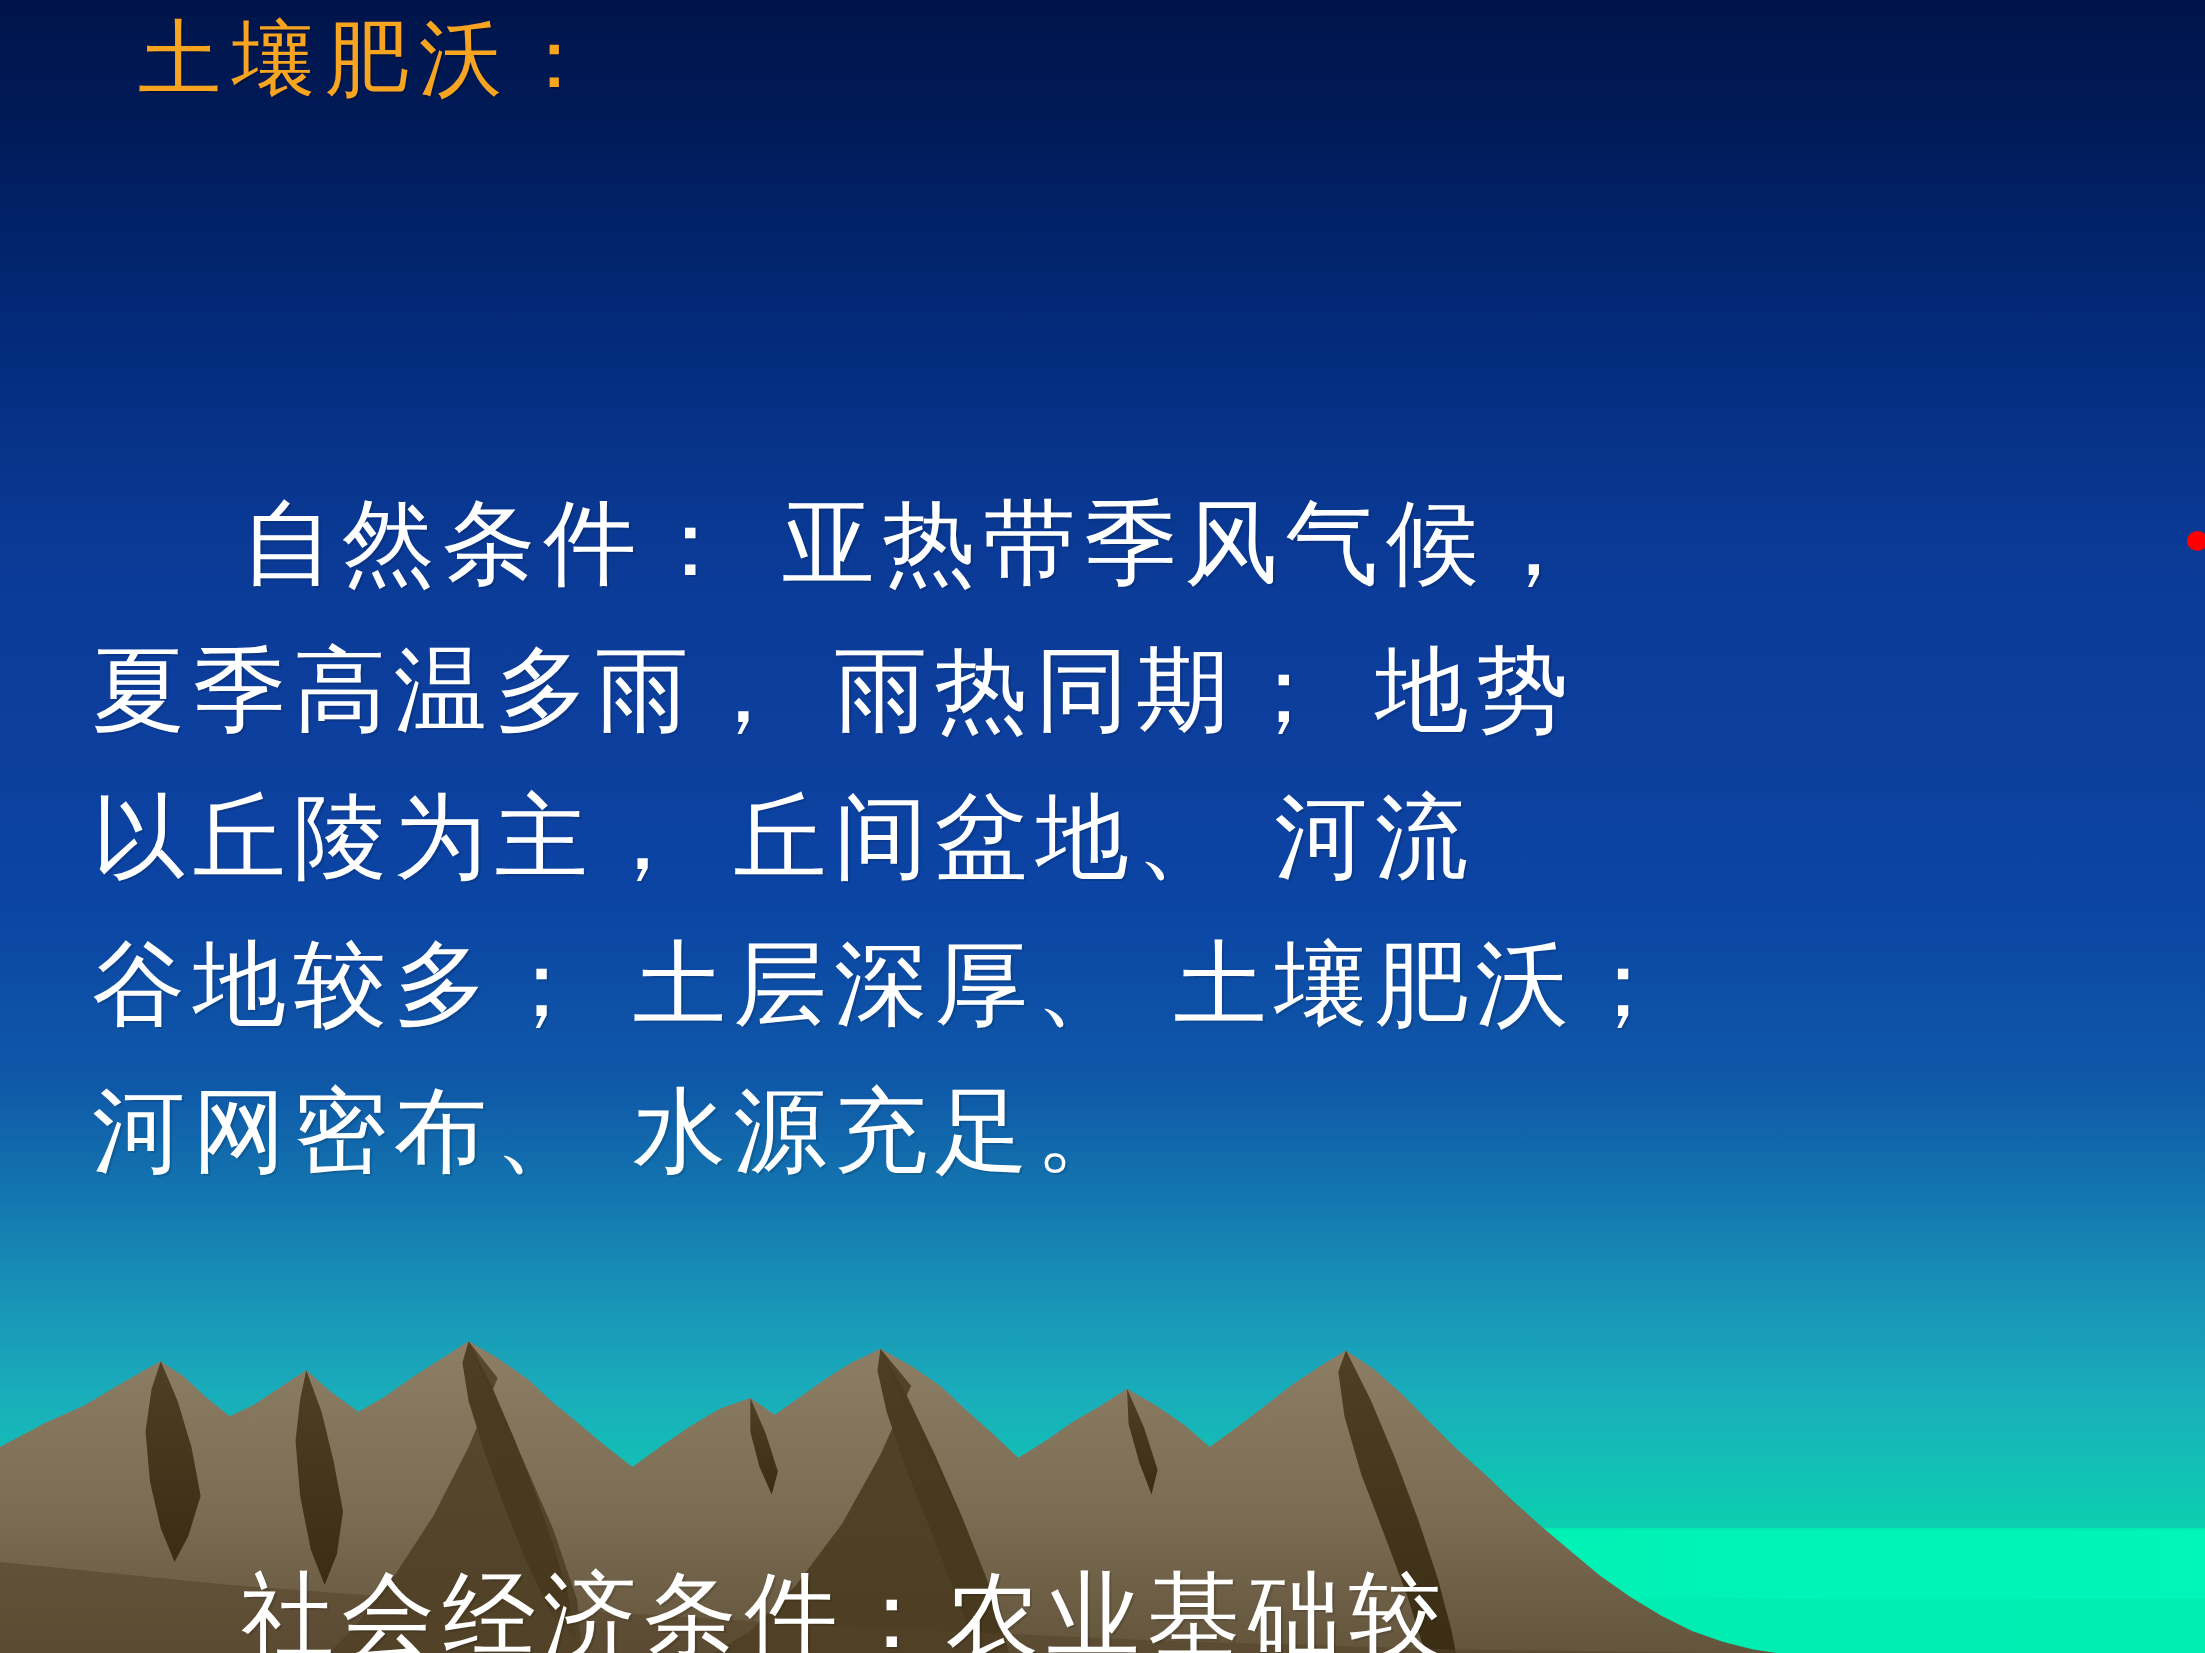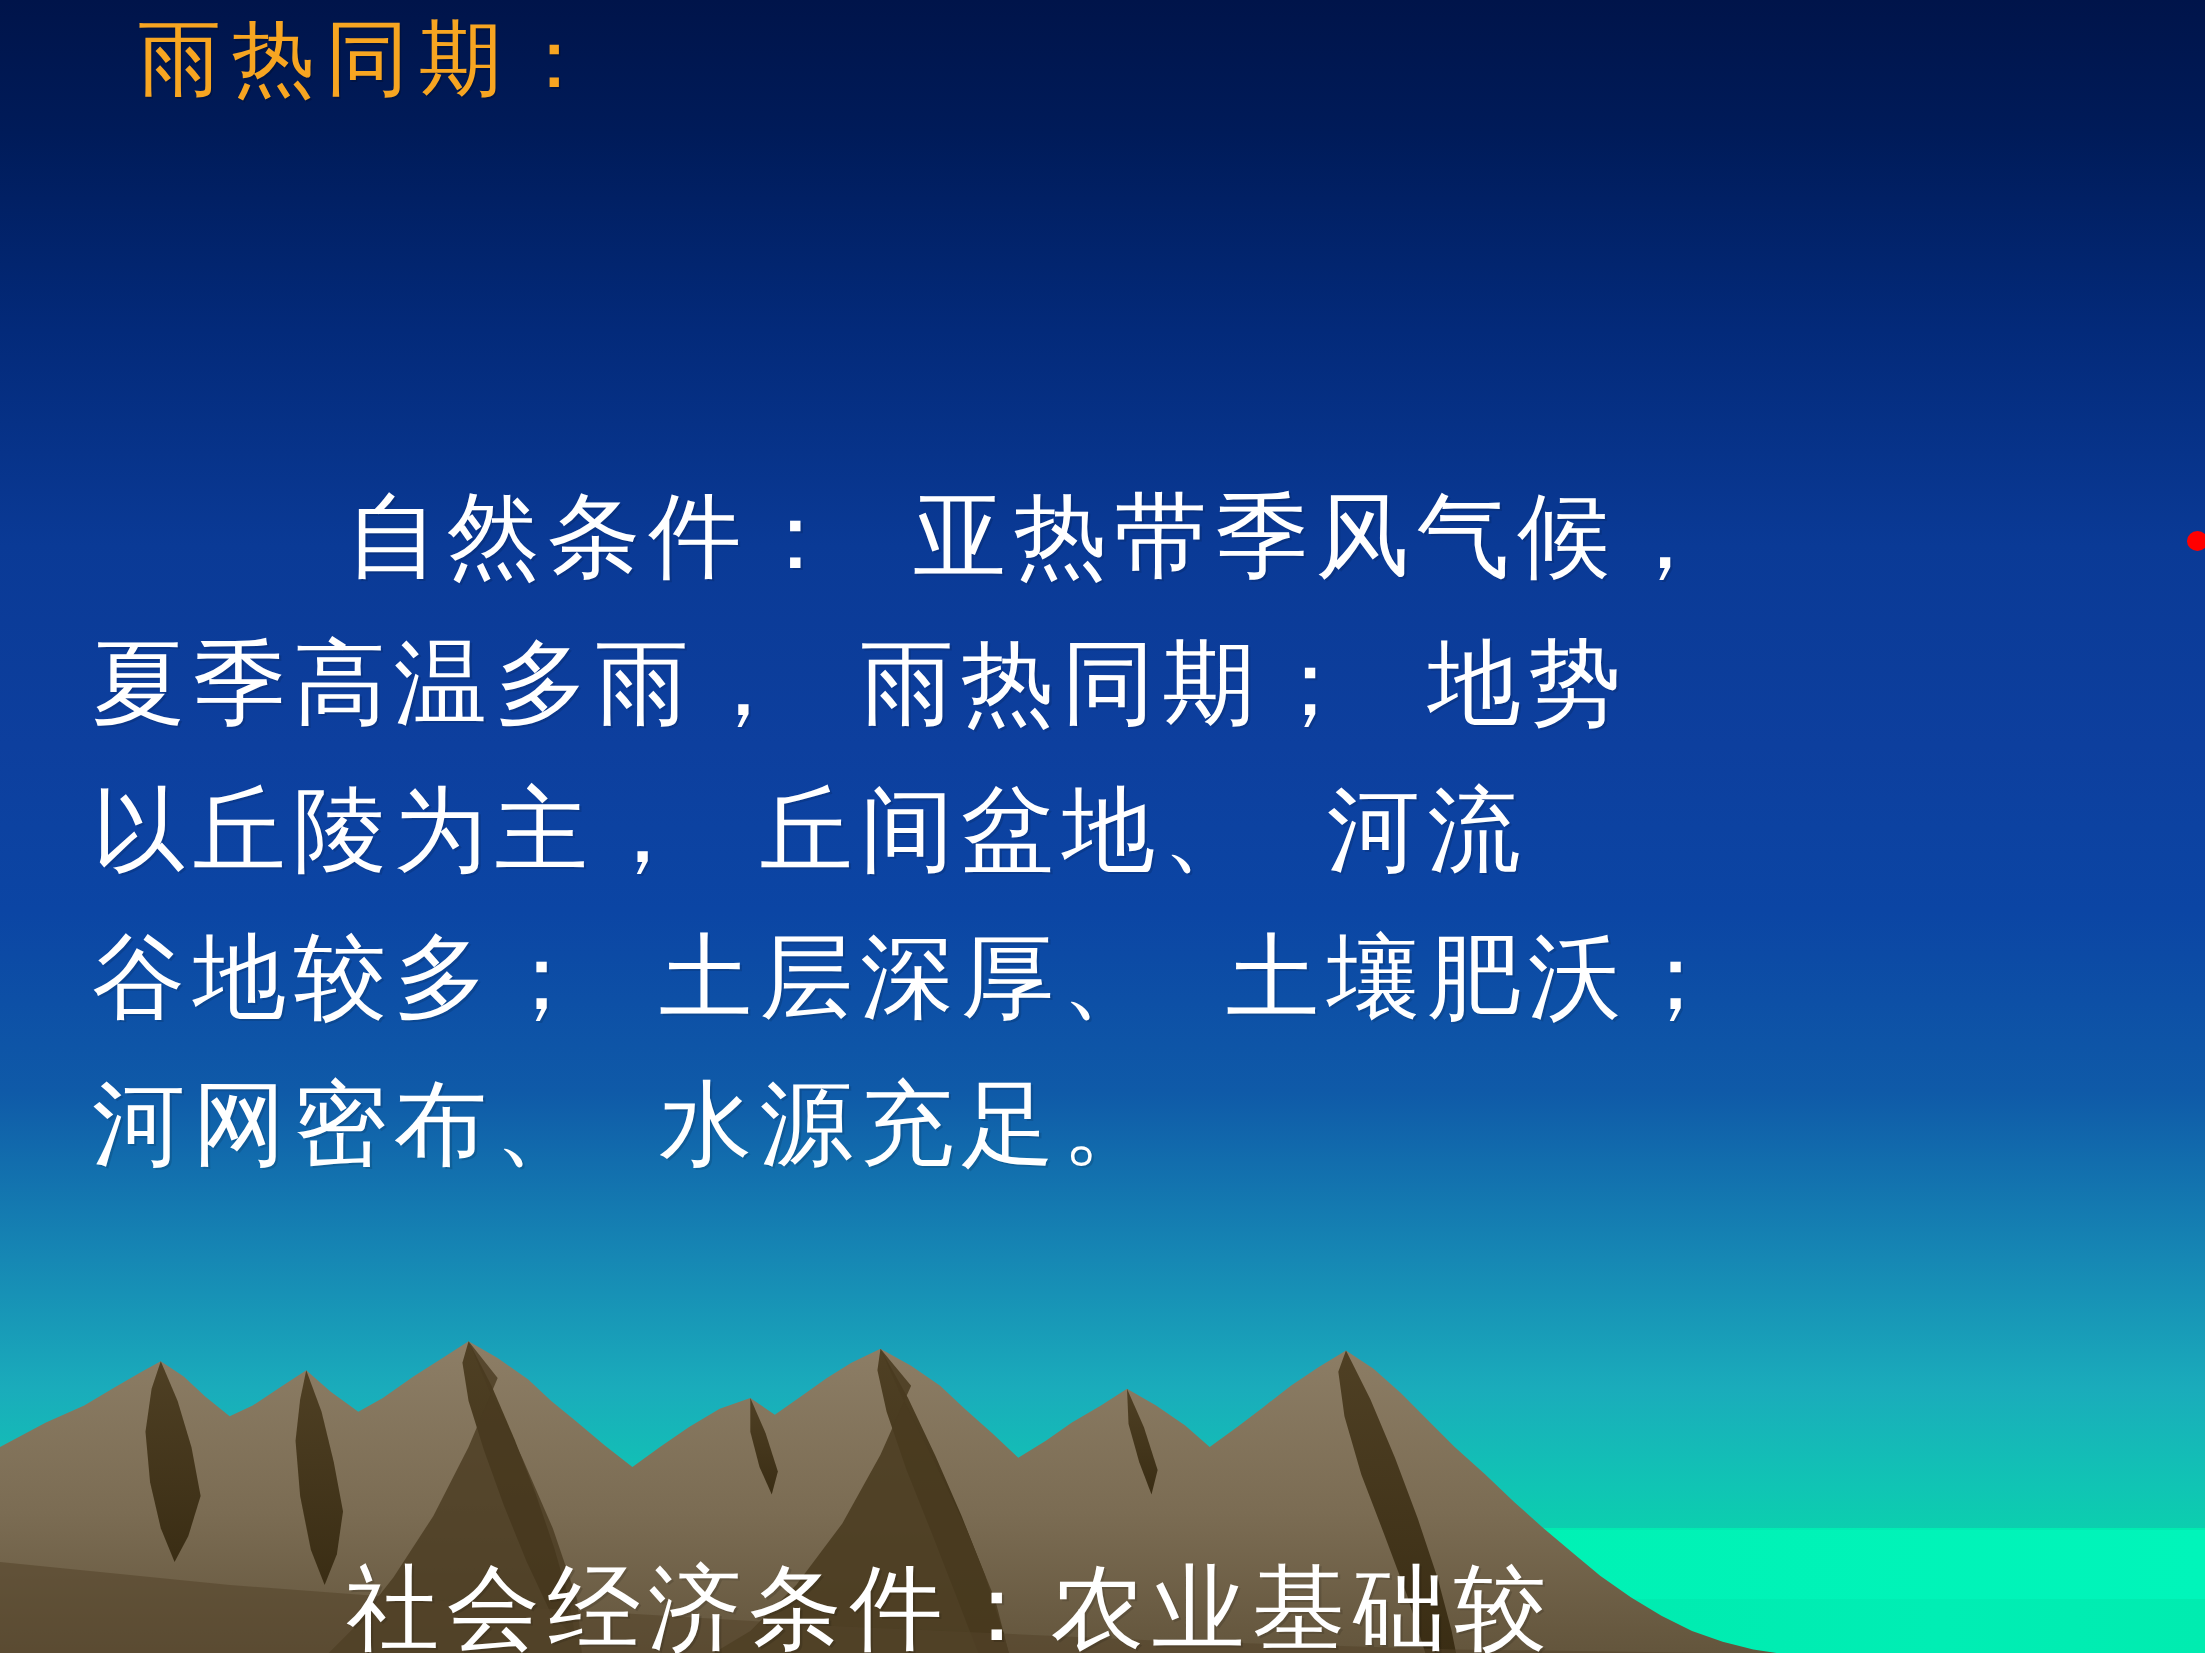--- a/index.html
+++ b/index.html
@@ -67,21 +67,21 @@
     left:92px;top:176px;
     width:2067px;
     color:#ffffff;
     font-size:93px;
     line-height:147px;
     letter-spacing:7.7px;
     white-space:pre;
     font-family:"DejaVu Serif","Liberation Serif",serif;
     text-shadow:2.3px 2.3px 0 rgba(0,0,0,.12);
   }
-  .para{margin:0 0 43px 0;font-family:Liberation Mono, monospace;}
+  .para{margin:0 0 43px 0;}
   .para:last-child{margin-bottom:0;}
   
   .red-dot{
     position:absolute;
     left:2187px;top:531px;
     width:21.4px;height:20px;
     border-radius:50%;
     background:#ff0000;
   }
 </style>
@@ -145,21 +145,21 @@
       L1318,420 L1300,350 L1262,256 L1218,164 L1176,80 Z"></path>
     <path fill="#4a3b20" opacity="0.8" d="
       M612,12 L650,60 L612,150 L566,240 L514,320 L462,386 L428,420
       L760,420 L754,350 L722,256 L682,164 L640,78 Z"></path>
 
     <path fill="#53442a" opacity="0.55" d="
       M0,300 L300,330 L700,360 L1100,384 L1500,402 L1900,414 L2330,420
       L0,420 Z"></path>
   </svg>
 
-  <div class="title">雨热同期：</div>
+  <div class="title">土壤肥沃：</div>
 
   <div class="body">
     <p class="para">    自然条件： 亚热带季风气候，
 夏季高温多雨， 雨热同期； 地势
 以丘陵为主， 丘间盆地、 河流
 谷地较多； 土层深厚、 土壤肥沃；
 河网密布、 水源充足。</p>
     <p class="para">    社会经济条件：农业基础较
 好， 有较便利发达的交通条件 ；
 丰富、廉价的劳动力； 较为广阔

